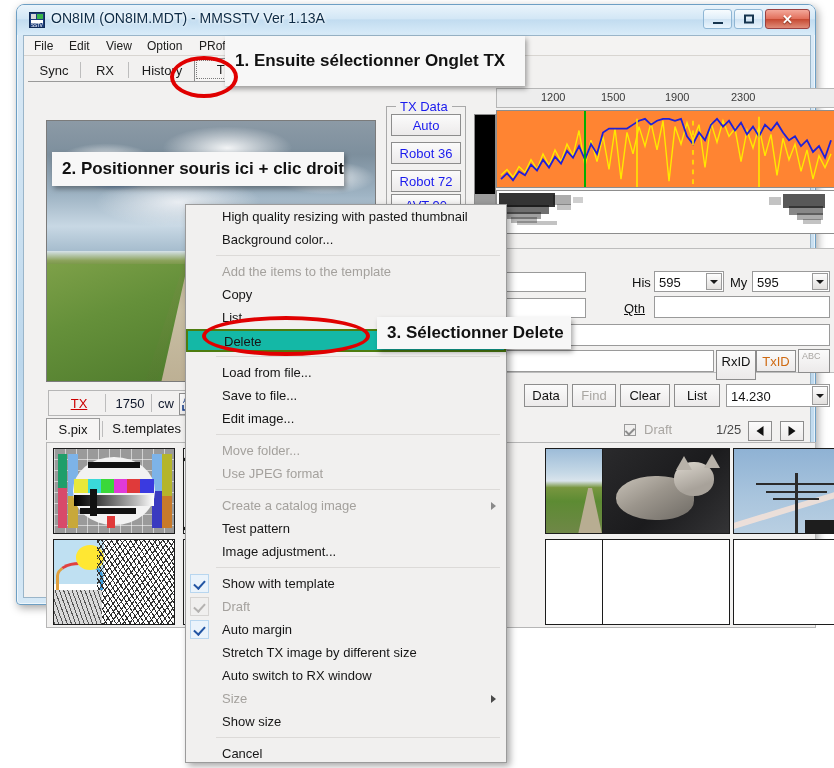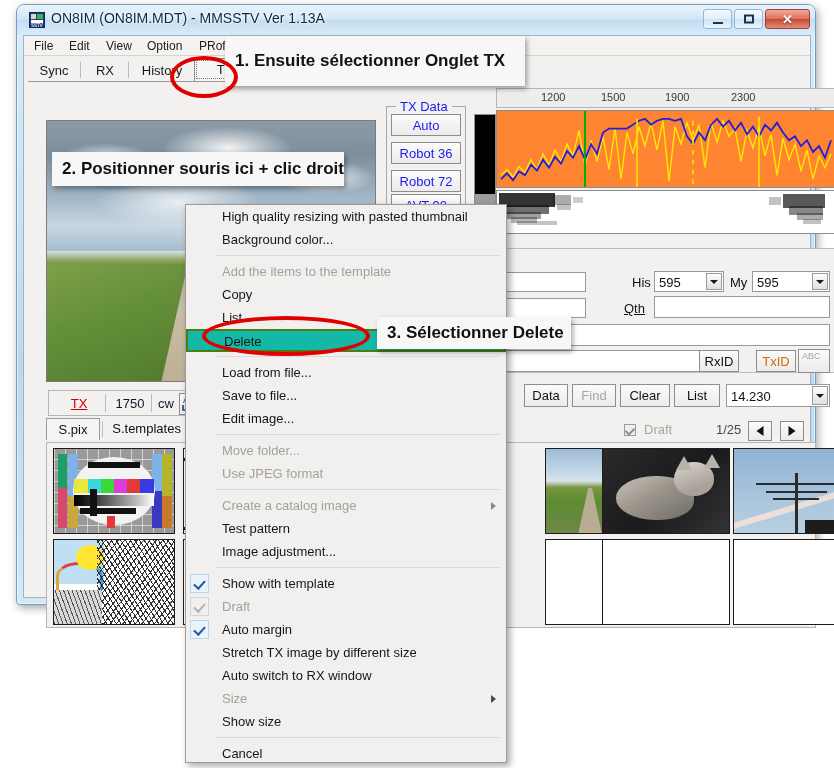--- a/index.html
+++ b/index.html
@@ -468,21 +468,21 @@
       <span class="flabel" style="left:706px;top:239px">My</span>
       <div class="combo" style="left:728px;top:235px;width:78px;height:21px">
         <span class="val">595</span>
         <span class="arrow"></span>
       </div>
       <input class="tinput" style="left: 468px; top: 262px; width: 94px; height: 20px;" value="">
       <span class="flabel" style="left:600px;top:265px"><u>Qth</u></span>
       <input class="tinput" style="left: 630px; top: 260px; width: 176px; height: 22px;" value="">
       <input class="tinput" style="left: 468px; top: 288px; width: 338px; height: 22px;" value="">
       <input class="tinput" style="left: 468px; top: 314px; width: 222px; height: 22px;" value="">
-      <div class="fbtn" style="left:675px;top:314px;width:40px;height:22px;line-height:21px">RxID</div>
+      <div class="fbtn" style="left:692px;top:314px;width:40px;height:30px;line-height:21px">RxID</div>
       <div class="fbtn orange" style="left:732px;top:314px;width:40px;height:22px;line-height:21px">TxID</div>
       <div class="fbtn dim" style="left:774px;top:313px;width:32px;height:24px;line-height:12px;font-size:9px;text-align:left;padding-left:3px">ABC</div>
 
       <div class="fbtn" style="left:500px;top:348px;width:44px;height:23px;line-height:22px">Data</div>
       <div class="fbtn dim" style="left:548px;top:348px;width:44px;height:23px;line-height:22px">Find</div>
       <div class="fbtn" style="left:596px;top:348px;width:50px;height:23px;line-height:22px">Clear</div>
       <div class="fbtn" style="left:650px;top:348px;width:46px;height:23px;line-height:22px">List</div>
       <div class="combo" style="left:702px;top:348px;width:104px;height:23px">
         <span class="val" style="line-height:19px">14.230</span>
         <span class="arrow"></span>

